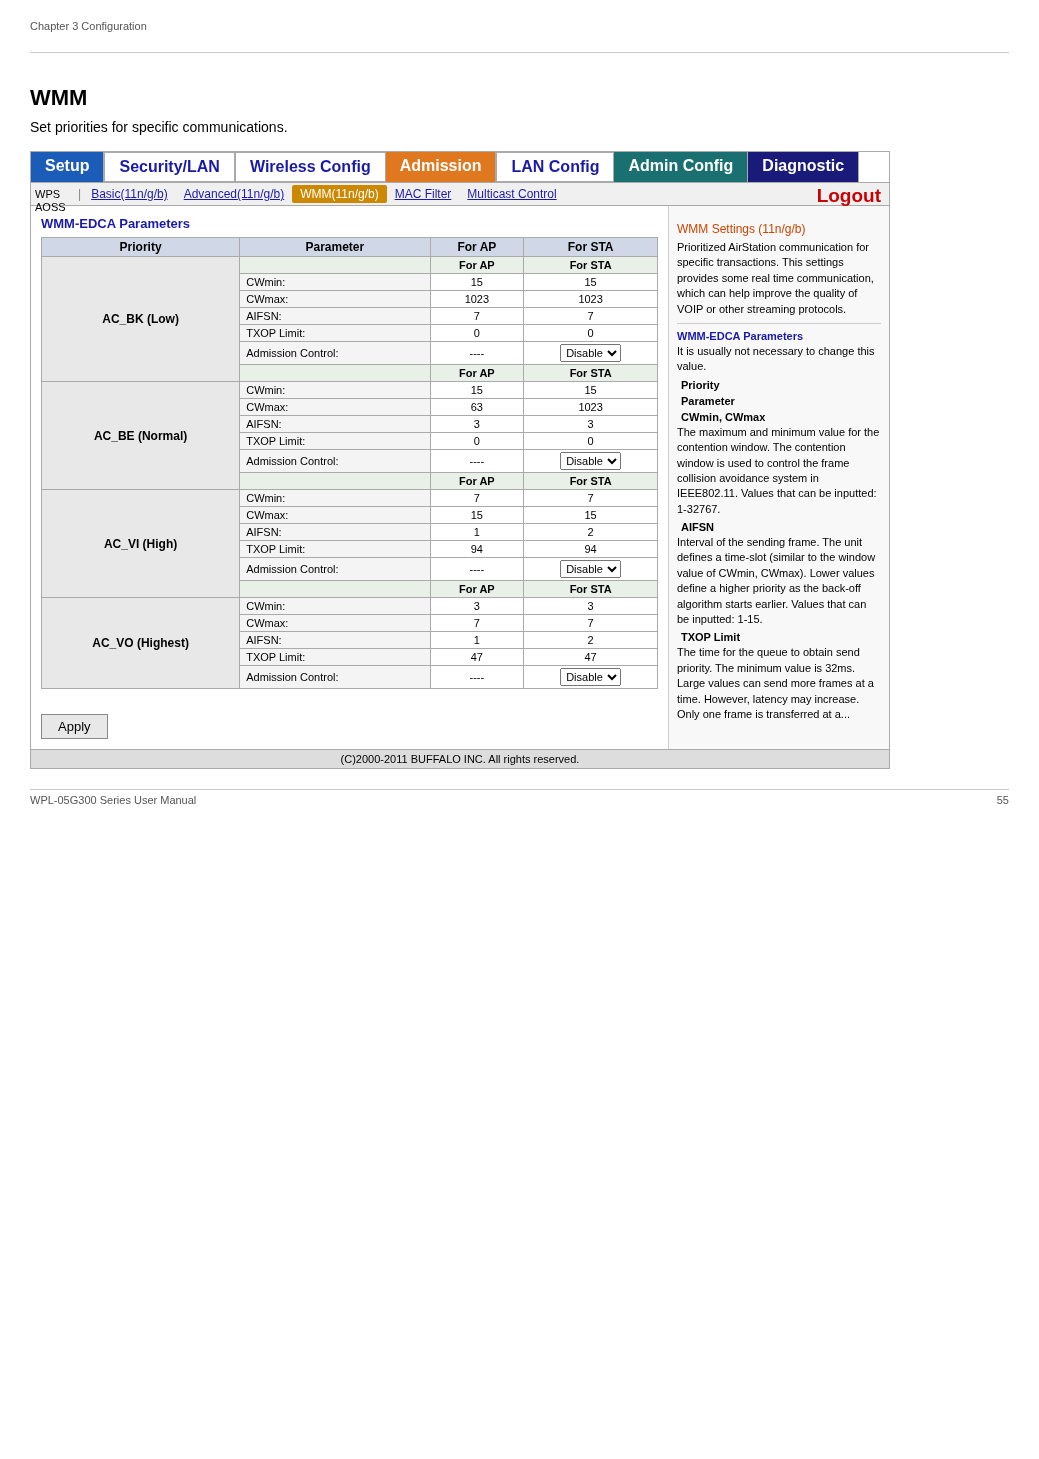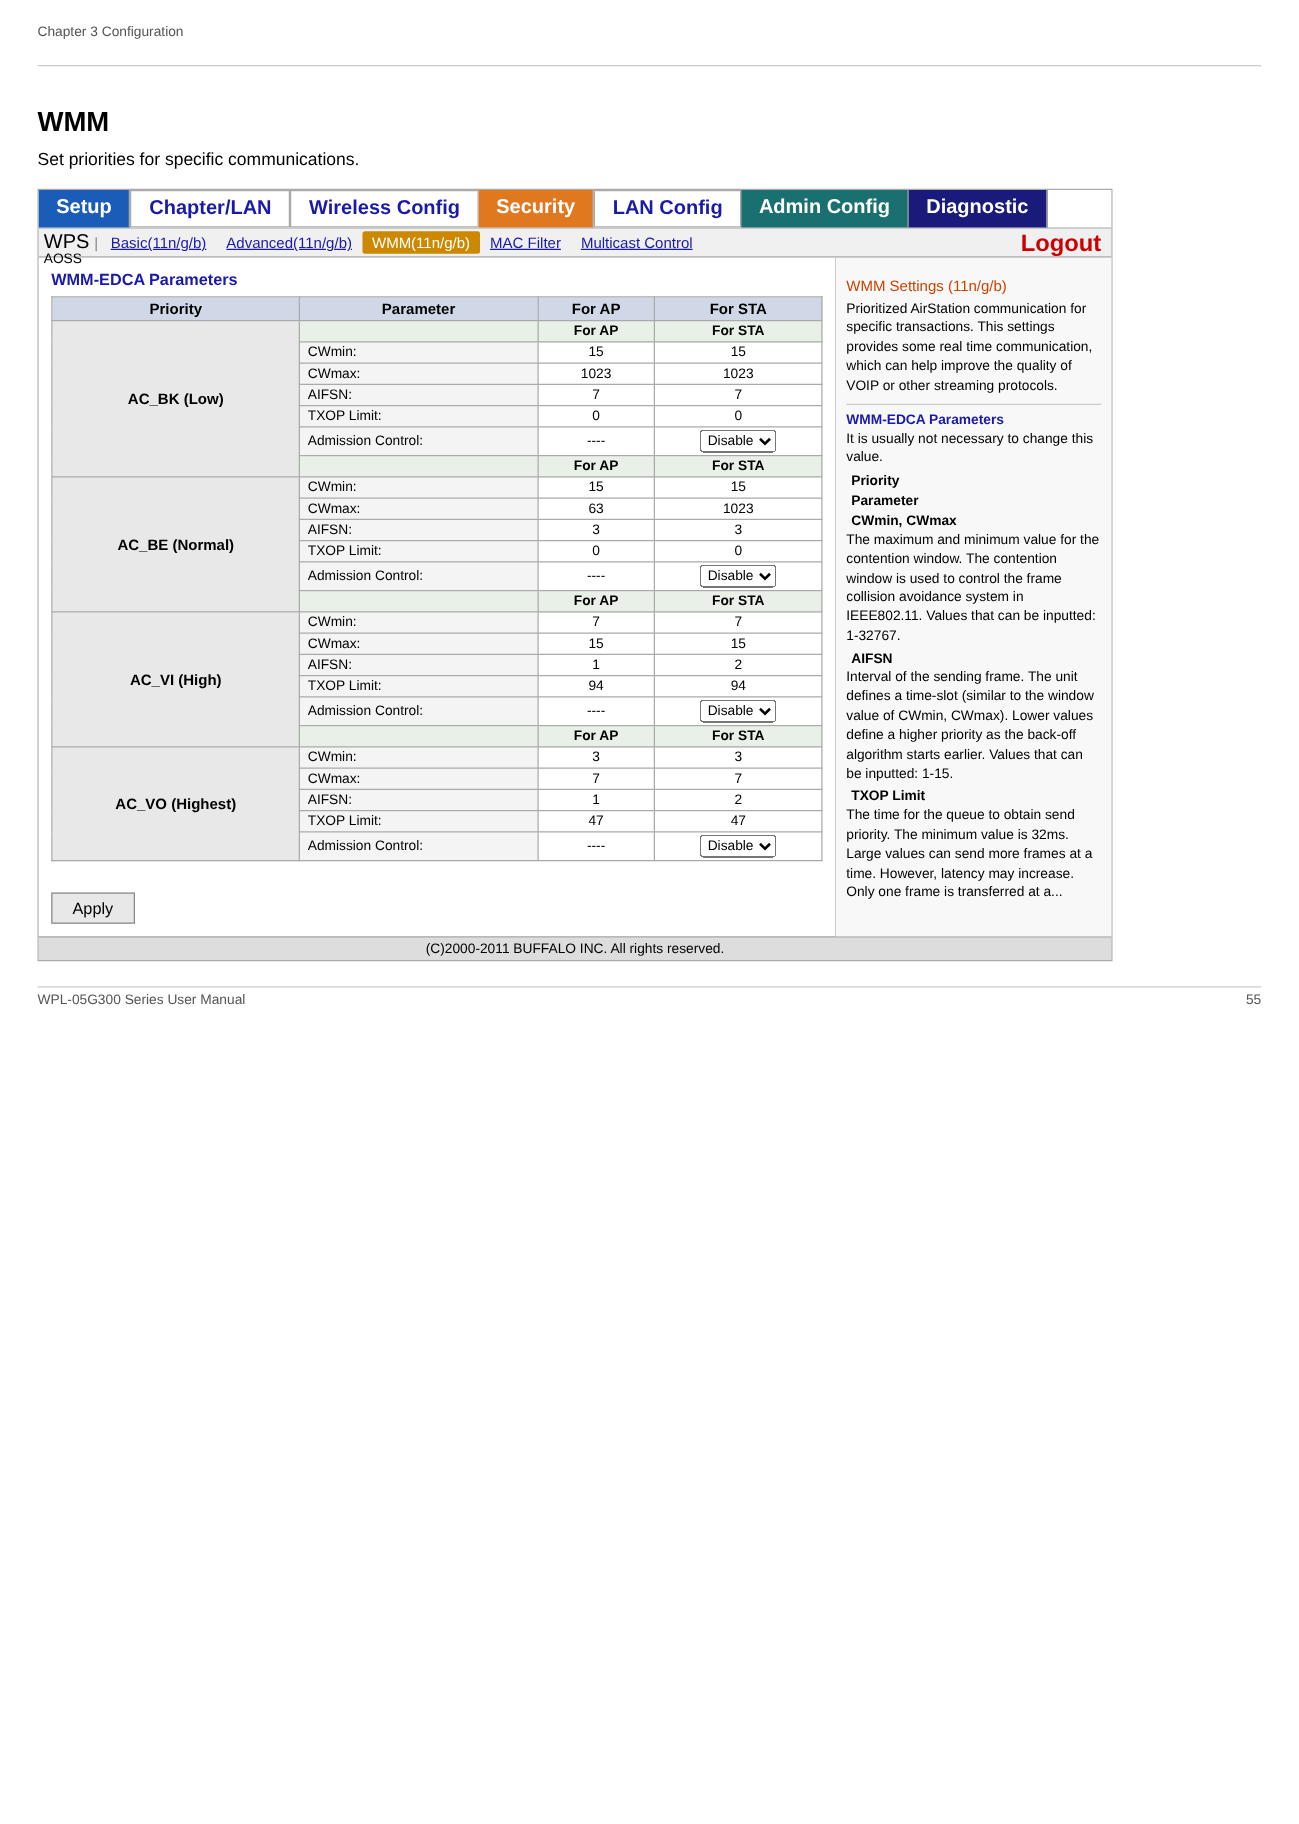--- a/index.html
+++ b/index.html
@@ -196,45 +196,45 @@
       margin-bottom: 4px;
     }
     .footer-bar {
       background: #ddd;
       text-align: center;
       font-size: 11px;
       padding: 3px;
       border-top: 1px solid #aaa;
     }
     .wps-label {
-      font-size: 16px;
+      font-size: 11px;
       color: #000;
-      margin-right: 2px;
+      margin-right: 16px;
     }
     .aoss-label {
       display: block;
       font-size: 11px;
       color: #000;
     }
   </style>
 </head>
 <body>
 
 <div class="page-header">Chapter 3  Configuration</div>
 
 <h1 class="section-title">WMM</h1>
 <p class="section-desc">Set priorities for specific communications.</p>
 
 <div class="router-ui">
 
   <div class="nav-bar">
     <div class="nav-item blue">Setup</div>
-    <div class="nav-item active" style="color:#1a1aaa;border:1px solid #aaa;">Chapter/LAN</div>
+    <div class="nav-item active" style="color:#1a1aaa;border:1px solid #aaa;">Security/LAN</div>
     <div class="nav-item active" style="color:#1a1aaa;border:1px solid #aaa;">Wireless Config</div>
-    <div class="nav-item orange">Security</div>
+    <div class="nav-item orange">Admission</div>
     <div class="nav-item active" style="color:#1a1aaa;border:1px solid #aaa;">LAN Config</div>
     <div class="nav-item teal">Admin Config</div>
     <div class="nav-item darkblue">Diagnostic</div>
   </div>
 
   <div class="sub-nav">
     <span class="wps-label">WPS</span>
     <span class="sub-nav-divider">|</span>
     <div class="sub-nav-item">Basic(11n/g/b)</div>
     <div class="sub-nav-item">Advanced(11n/g/b)</div>

